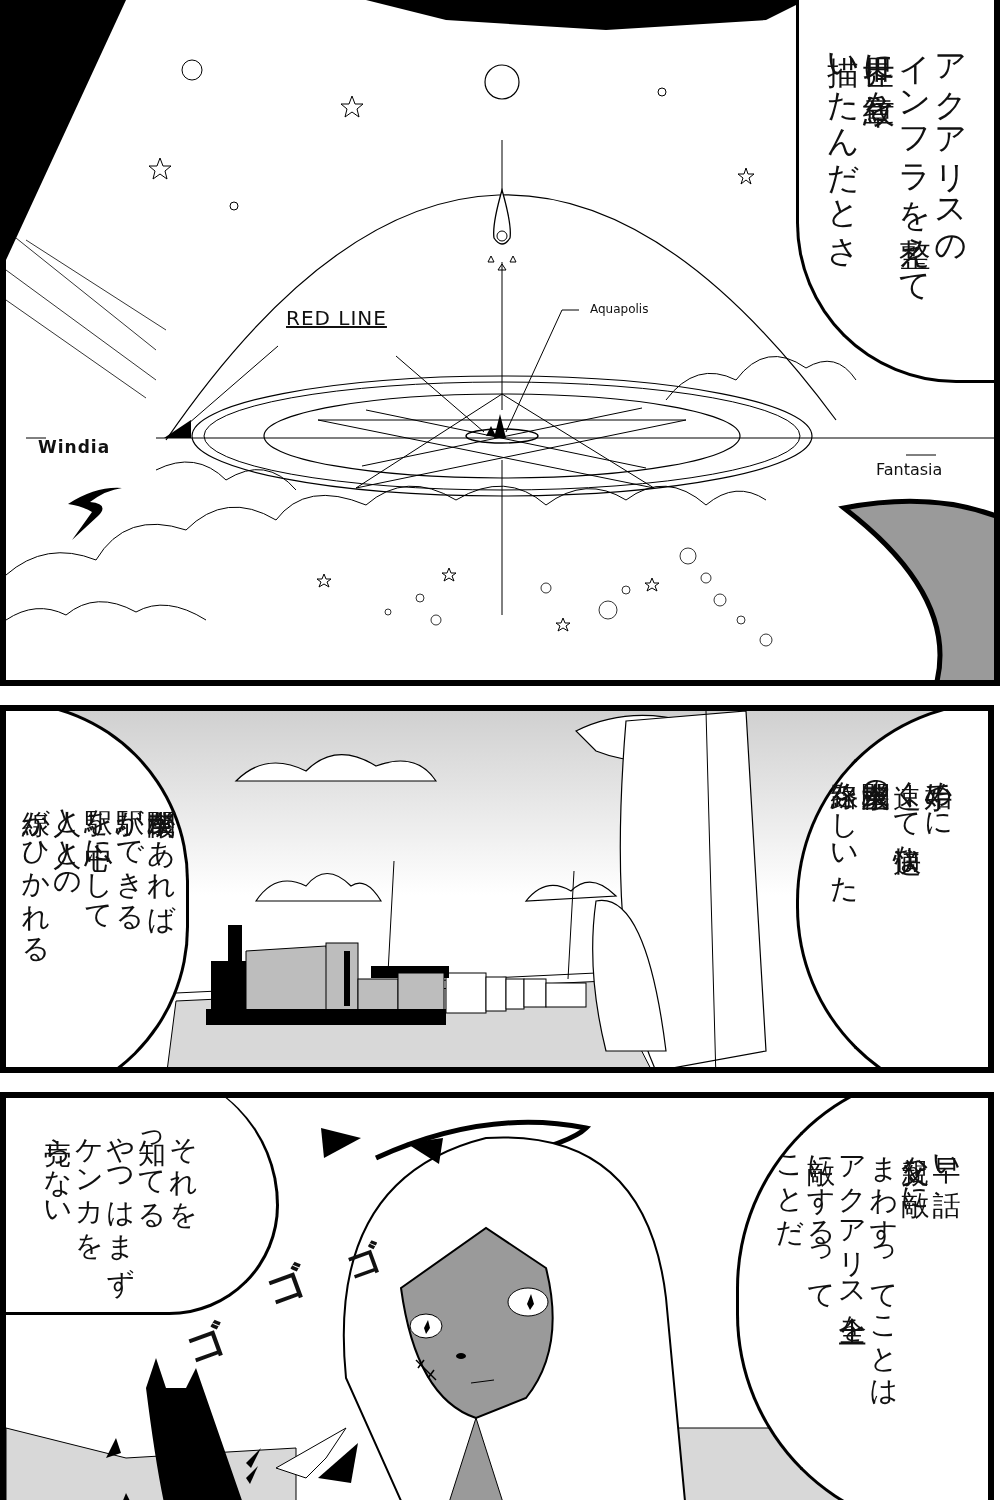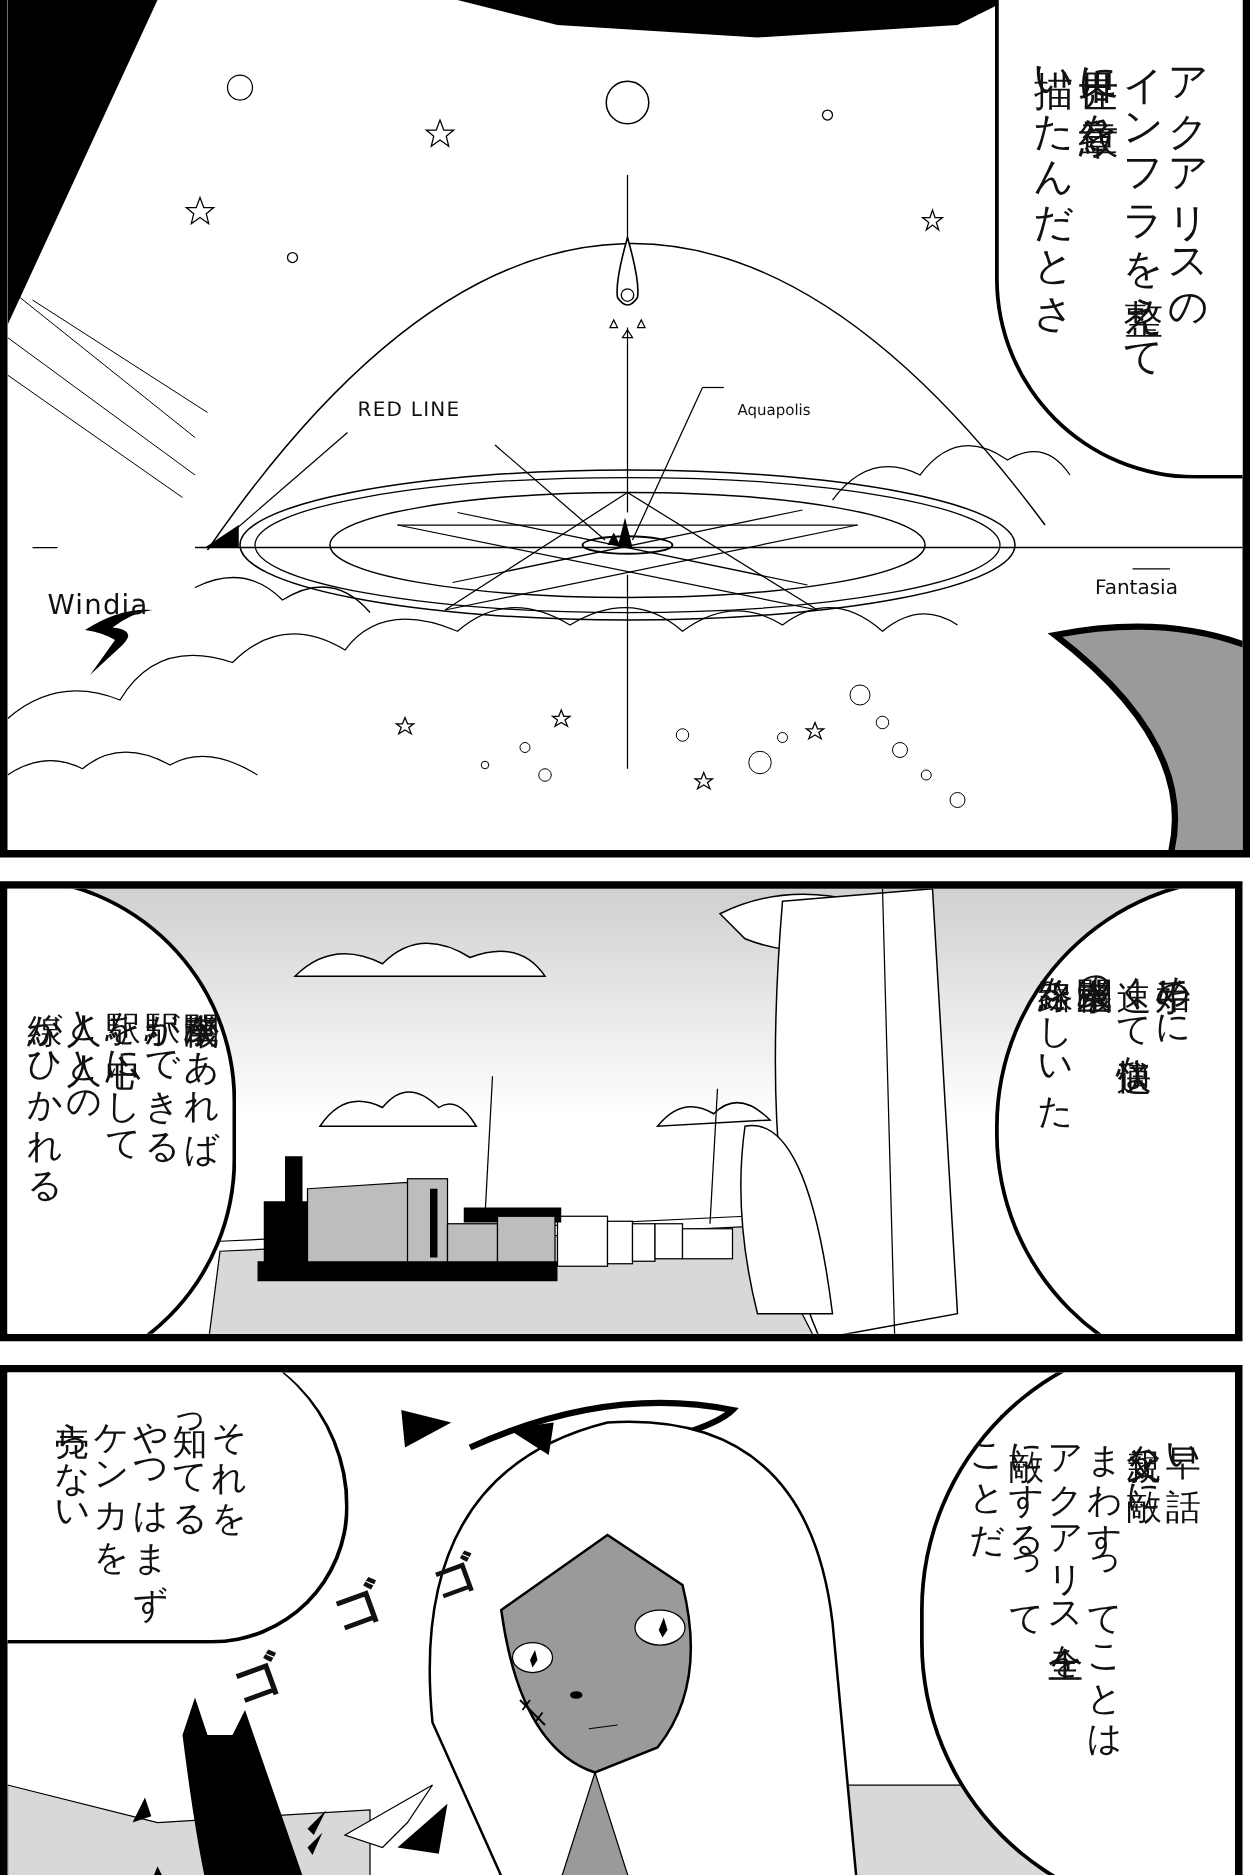--- a/index.html
+++ b/index.html
@@ -102,23 +102,23 @@
     </g>
 
     <path d="M838,508 Q930,490 1000,520 L1000,692 L928,692 Q958,600 838,508Z" fill="#9a9a9a" stroke="#000" stroke-width="5"></path>
 
     <path d="M62,504 Q90,486 116,488 Q100,490 84,502 Q104,504 92,516 L66,540 L86,512 Q76,506 62,504Z" fill="#000"></path>
 
     <line x1="20" y1="438" x2="40" y2="438" stroke="#000"></line>
     <line x1="900" y1="455" x2="930" y2="455" stroke="#000"></line>
   </svg>
 
-  <div class="label" style="left:280px;top:318px;font-size:16px;letter-spacing:1px;">RED LINE</div>
-  <div class="label" style="left:584px;top:302px;font-size:12px;margin-top:19px;">Aquapolis</div>
-  <div class="label" style="left:32px;top:472px;font-size:22px;letter-spacing:1px;">Windia</div>
+  <div class="label" style="left:280px;top:306px;font-size:20px;letter-spacing:1px;text-decoration:underline;">RED LINE</div>
+  <div class="label" style="left:584px;top:302px;font-size:12px;">Aquapolis</div>
+  <div class="label" style="left:32px;top:437px;font-size:17px;letter-spacing:1px;font-weight:bold;">Windia</div>
   <div class="label" style="left:870px;top:460px;font-size:16px;">Fantasia</div>
 
   <div class="bubble" style="left:790px;top:-20px;width:240px;height:400px;border-radius:0 0 0 160px;border-right:none;border-top:none;"></div>
   <div class="vtext" style="right:26px;top:32px;font-size:32px;">アクアリスの
 インフラを整えて
 世界に紋章を
 描いたんだとさ</div>
 </div>
 
 <div class="panel" id="p2">

